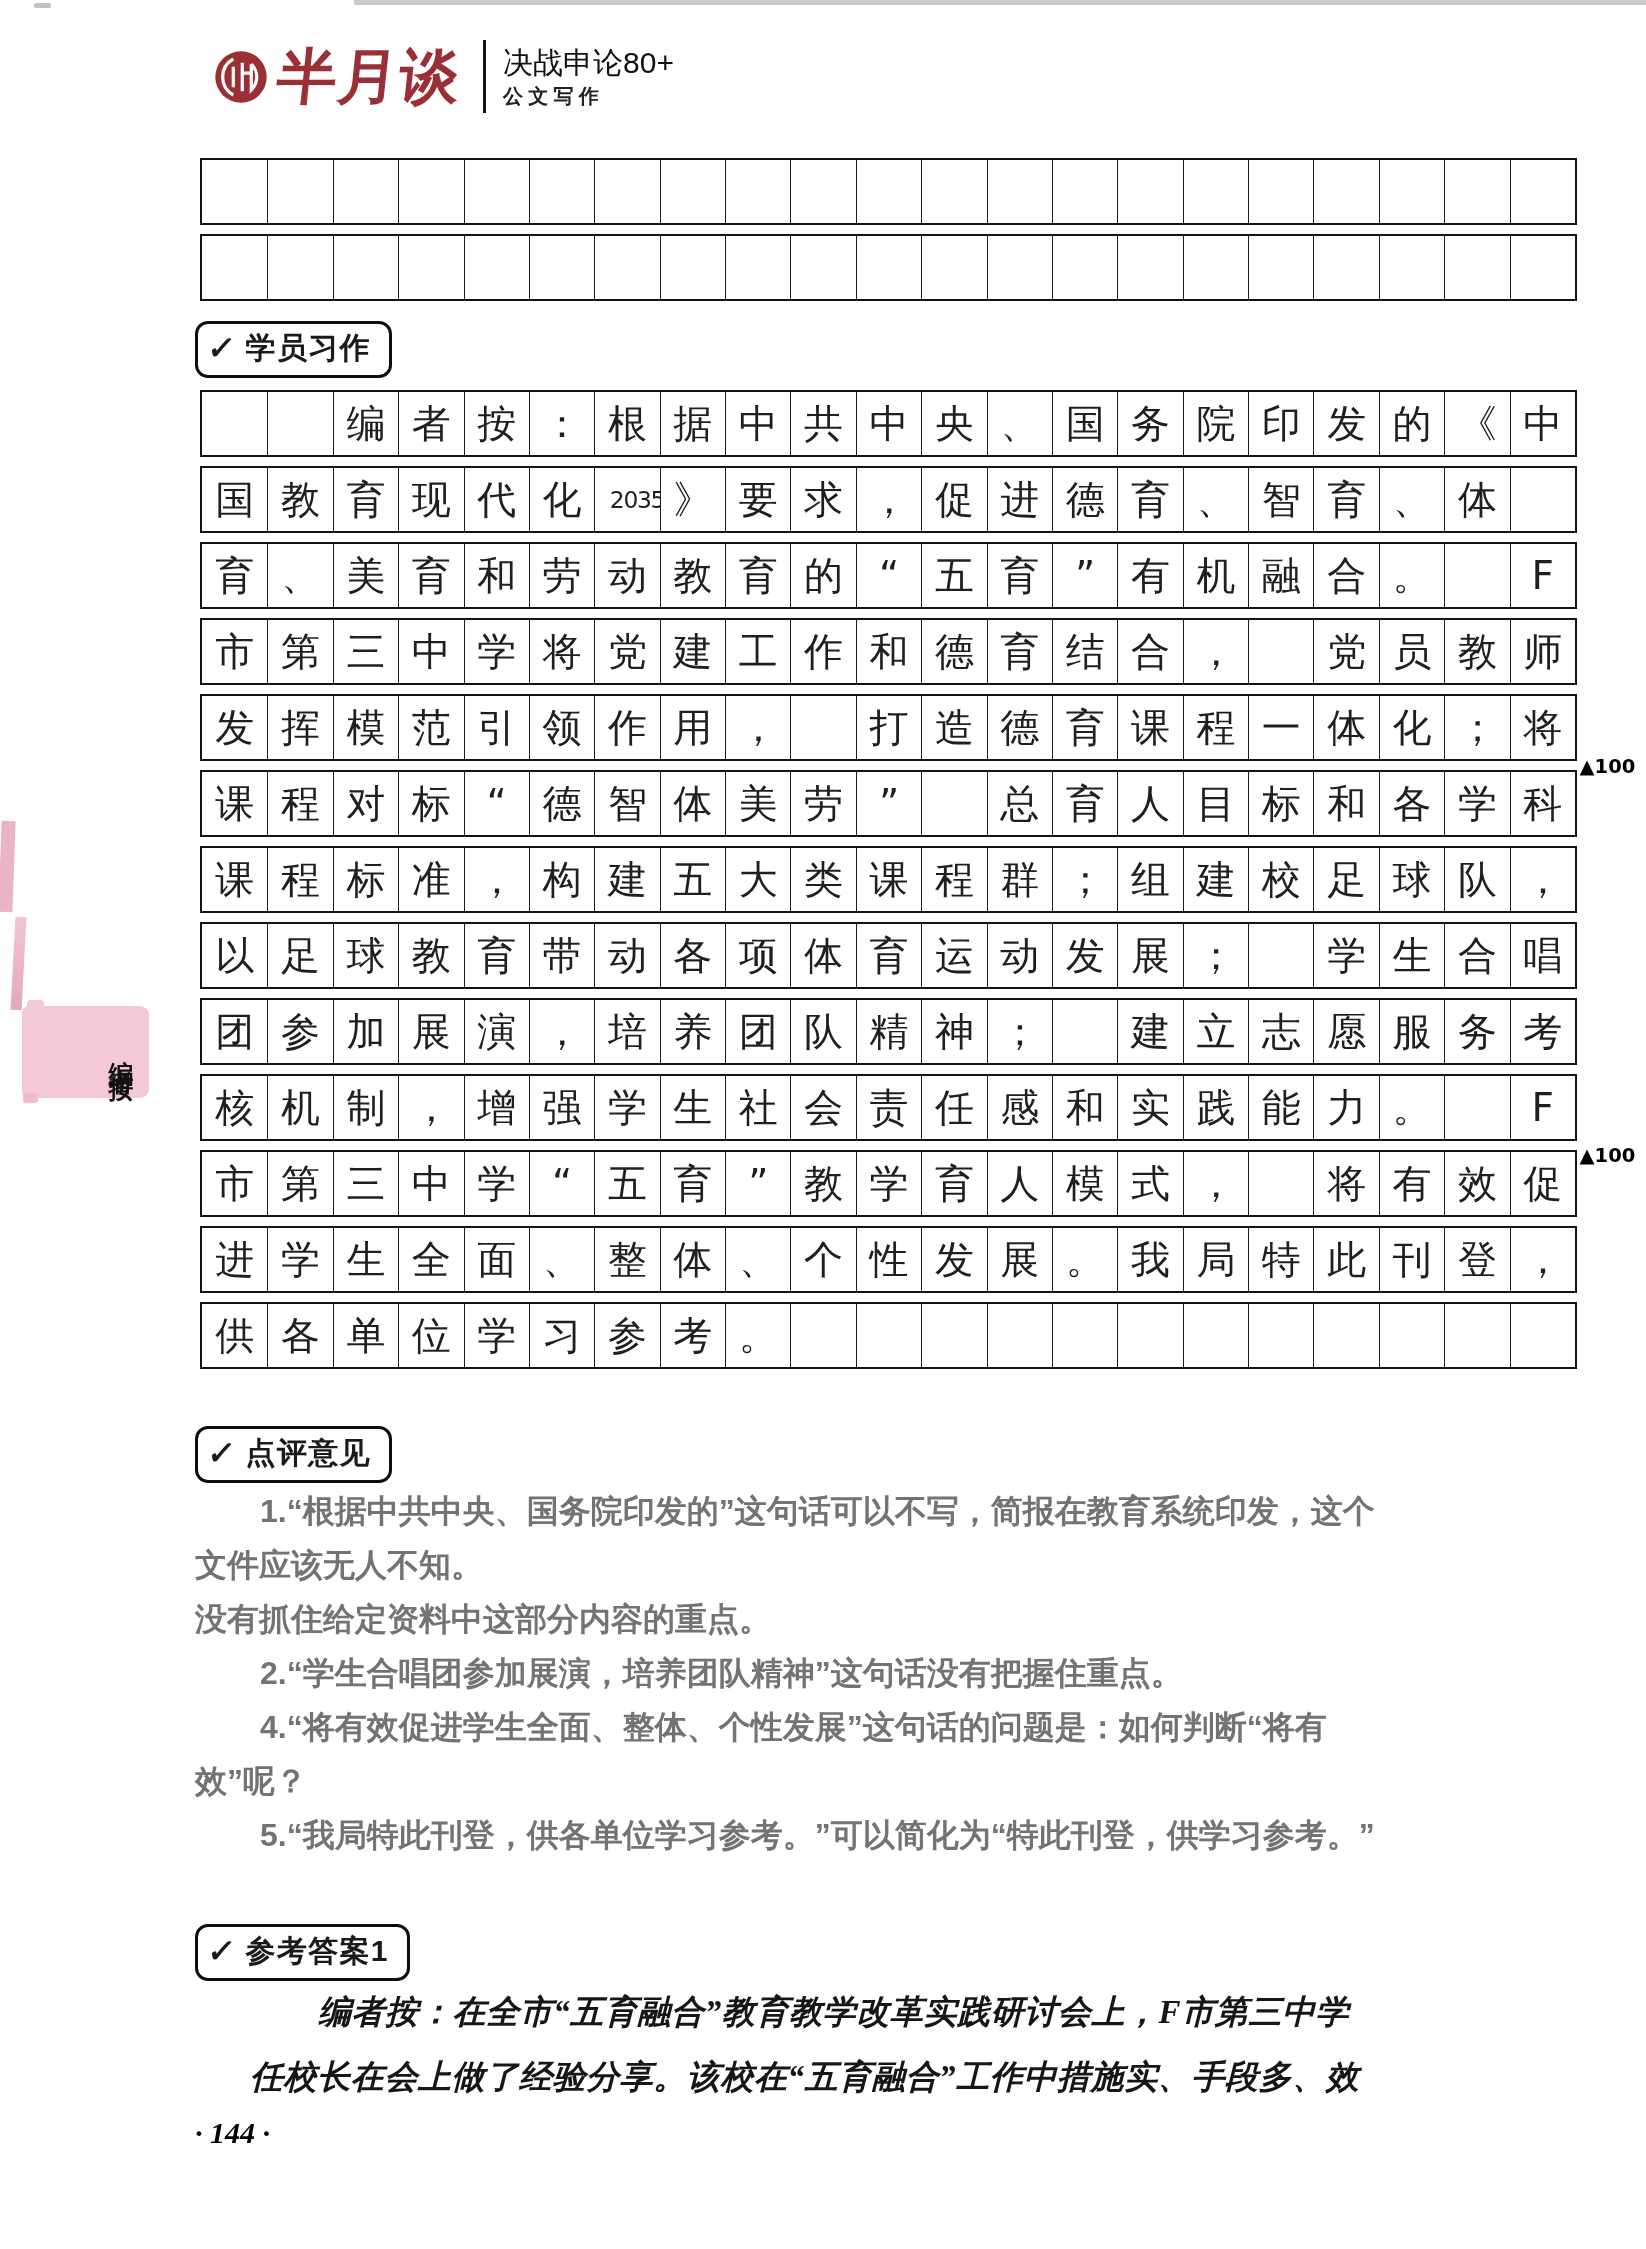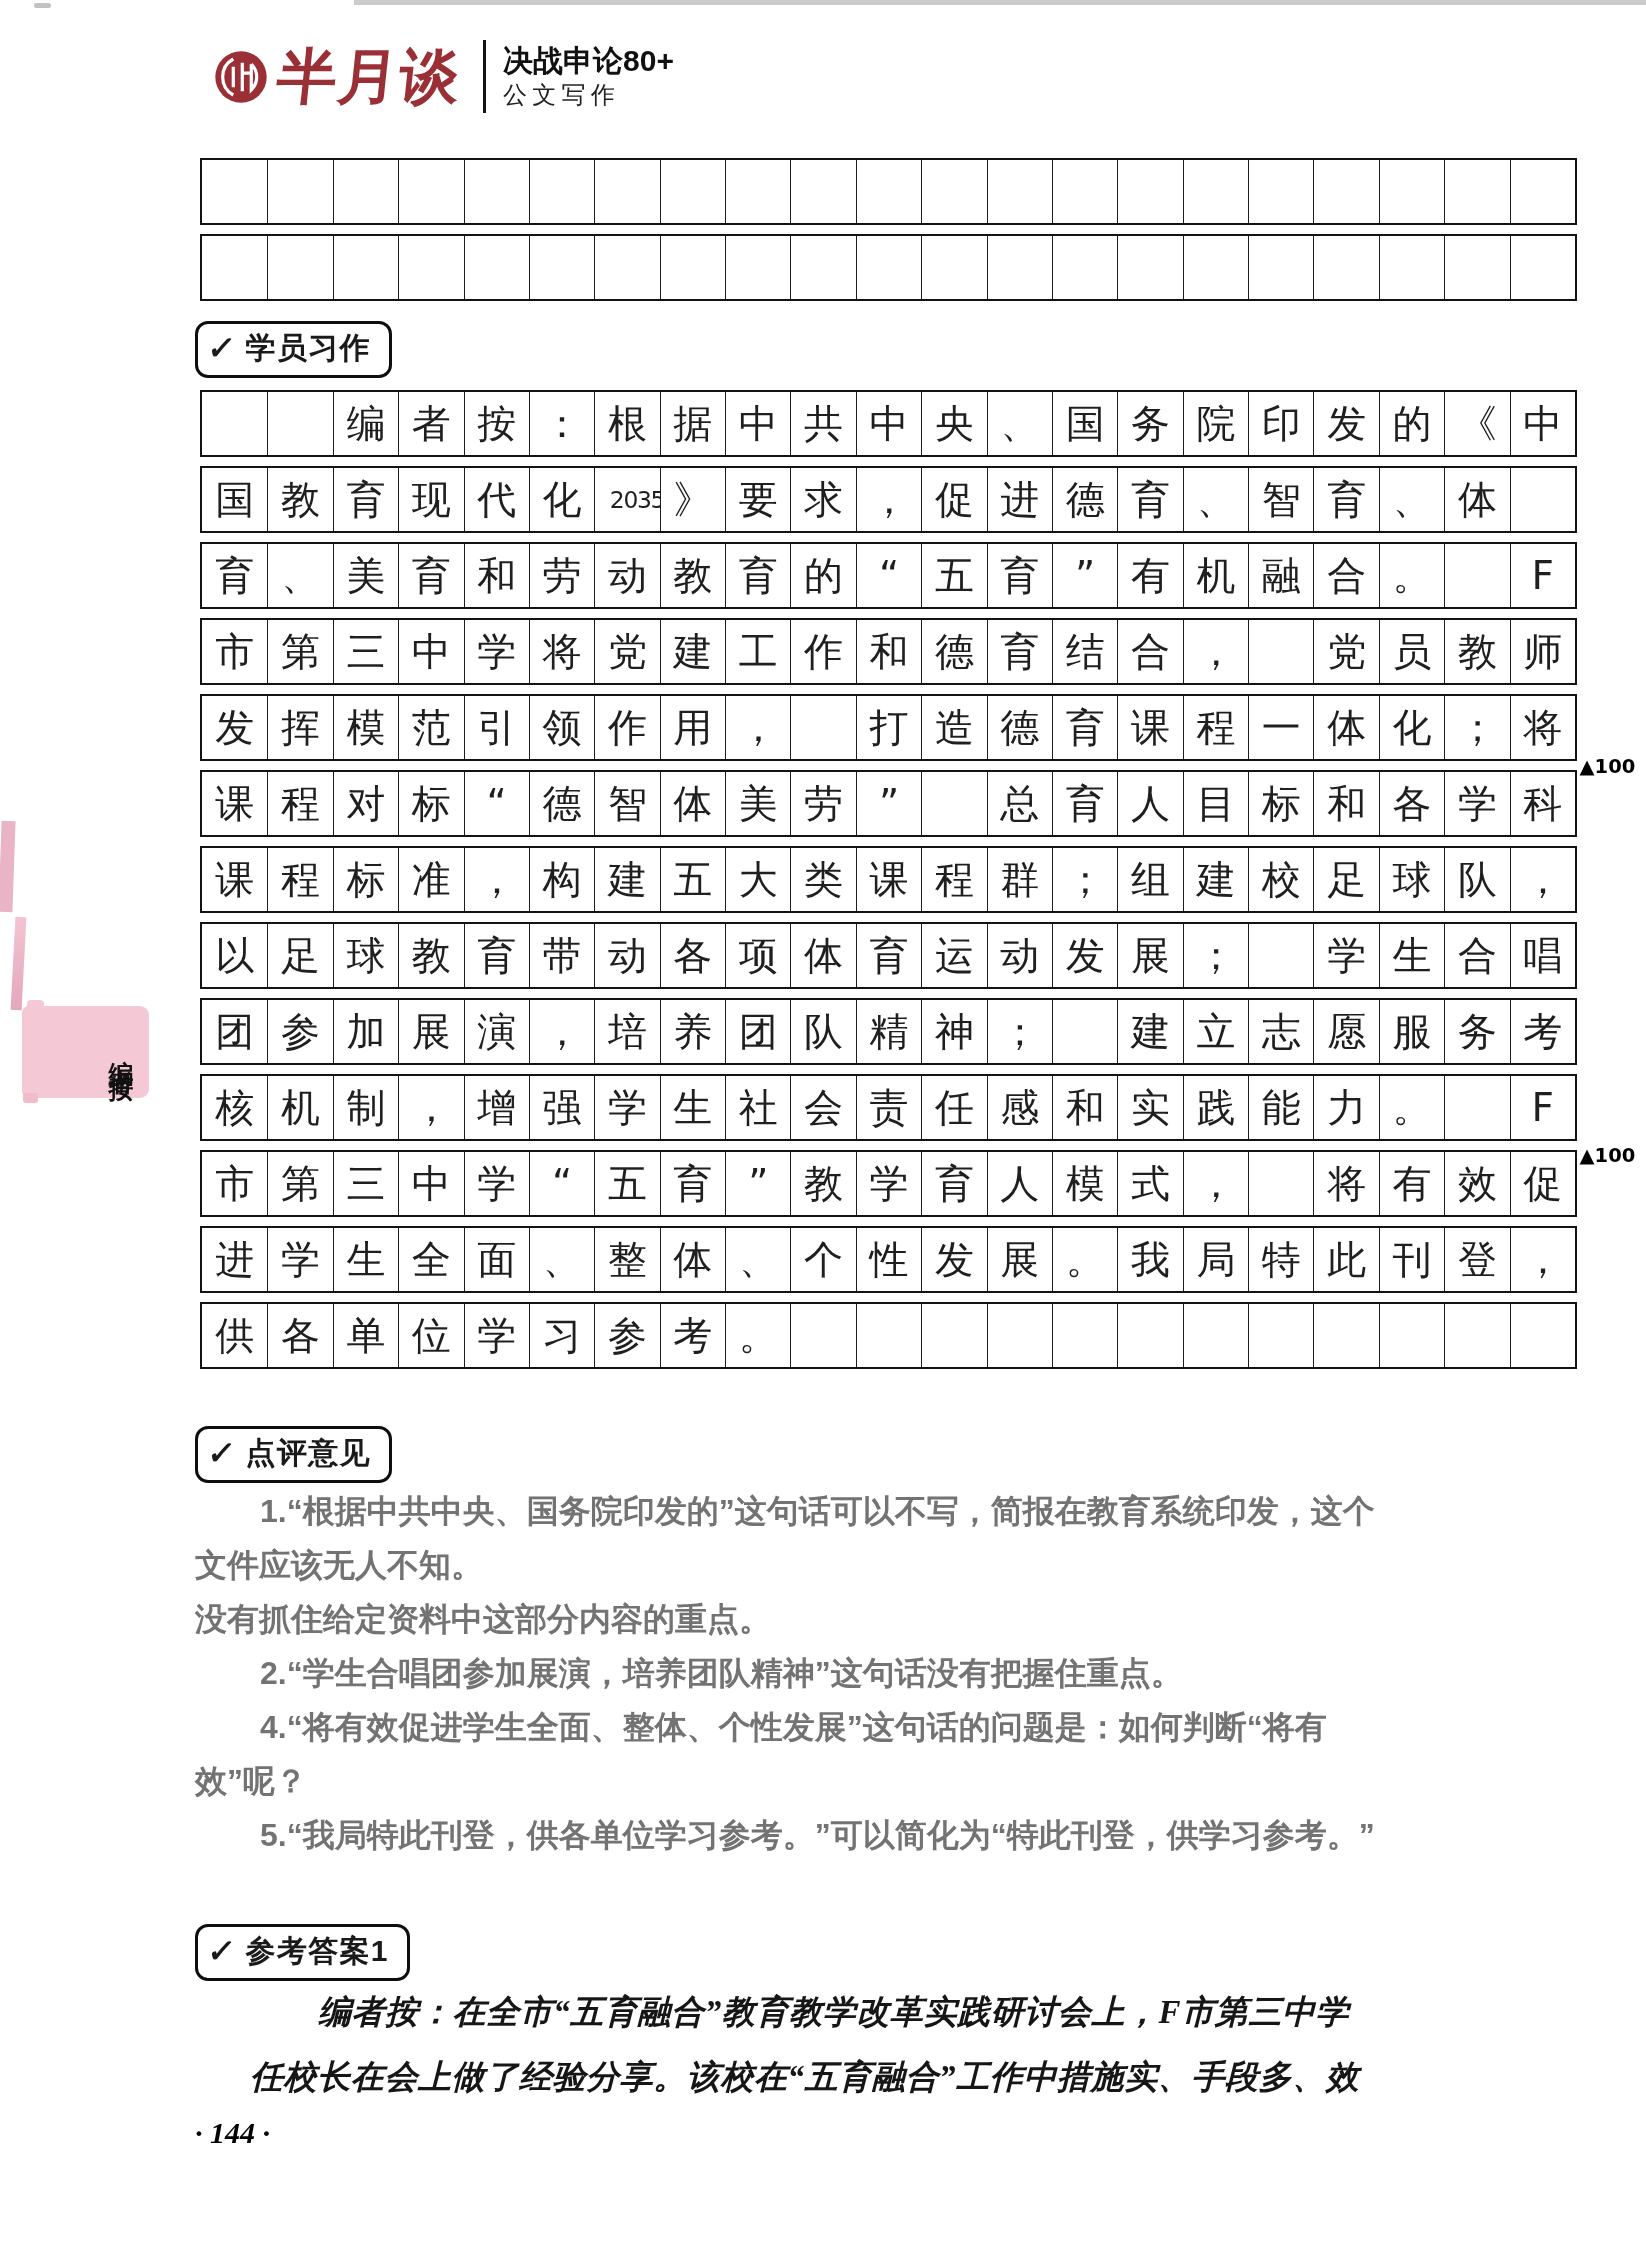--- a/index.html
+++ b/index.html
@@ -11,22 +11,22 @@
   .top-streak{position:absolute;left:354px;top:0;width:1293px;height:4.5px;background:#b9b9b9;opacity:.75;}
   .top-dot{position:absolute;left:34px;top:2.6px;width:17px;height:5.2px;background:#9a9a9a;opacity:.6;border-radius:1.9px;}
 
   
   .header{position:absolute;left:214px;top:40px;display:flex;align-items:center;}
   .logo-icon{width:54px;height:54px;margin-right:9px;}
   .brand{font-size:60px;font-weight:700;color:#9b2f36;letter-spacing:1.3px;
          transform:skewX(-6deg);font-family:"Liberation Serif",serif;line-height:1;}
   .hdr-divider{width:3.2px;height:73px;background:#141414;margin:0 17px 0 22px;}
   .hdr-text{display:flex;flex-direction:column;justify-content:center;gap:5.2px;}
-  .hdr-series{font-size:30px;font-weight:700;color:#111;line-height:1.1;}
-  .hdr-sub{font-size:24px;font-weight:400;color:#222;letter-spacing:5.2px;line-height:1.1;}
+  .hdr-series{font-size:30px;font-weight:400;color:#111;line-height:1.1;}
+  .hdr-sub{font-size:20px;font-weight:700;color:#222;letter-spacing:5.2px;line-height:1.1;}
 
   
   .grid-wrap{position:absolute;left:200px;width:1377px;}
   .grid-row{display:grid;grid-template-columns:repeat(21,1fr);height:67px;
             border:2.6px solid #131313;box-sizing:border-box;margin-bottom:9px;background:#fff;}
   .grid-row:last-child{margin-bottom:0;}
   .cell{border-left:1.3px solid #1d1d1d;display:flex;align-items:center;justify-content:center;
         font-size:39px;color:#1f1f1f;font-family:"DejaVu Sans",sans-serif;overflow:hidden;}
   .cell:first-child{border-left:none;}
   .cell.small{font-size:23.4px;letter-spacing:-1.3px;padding-left:19px;}

